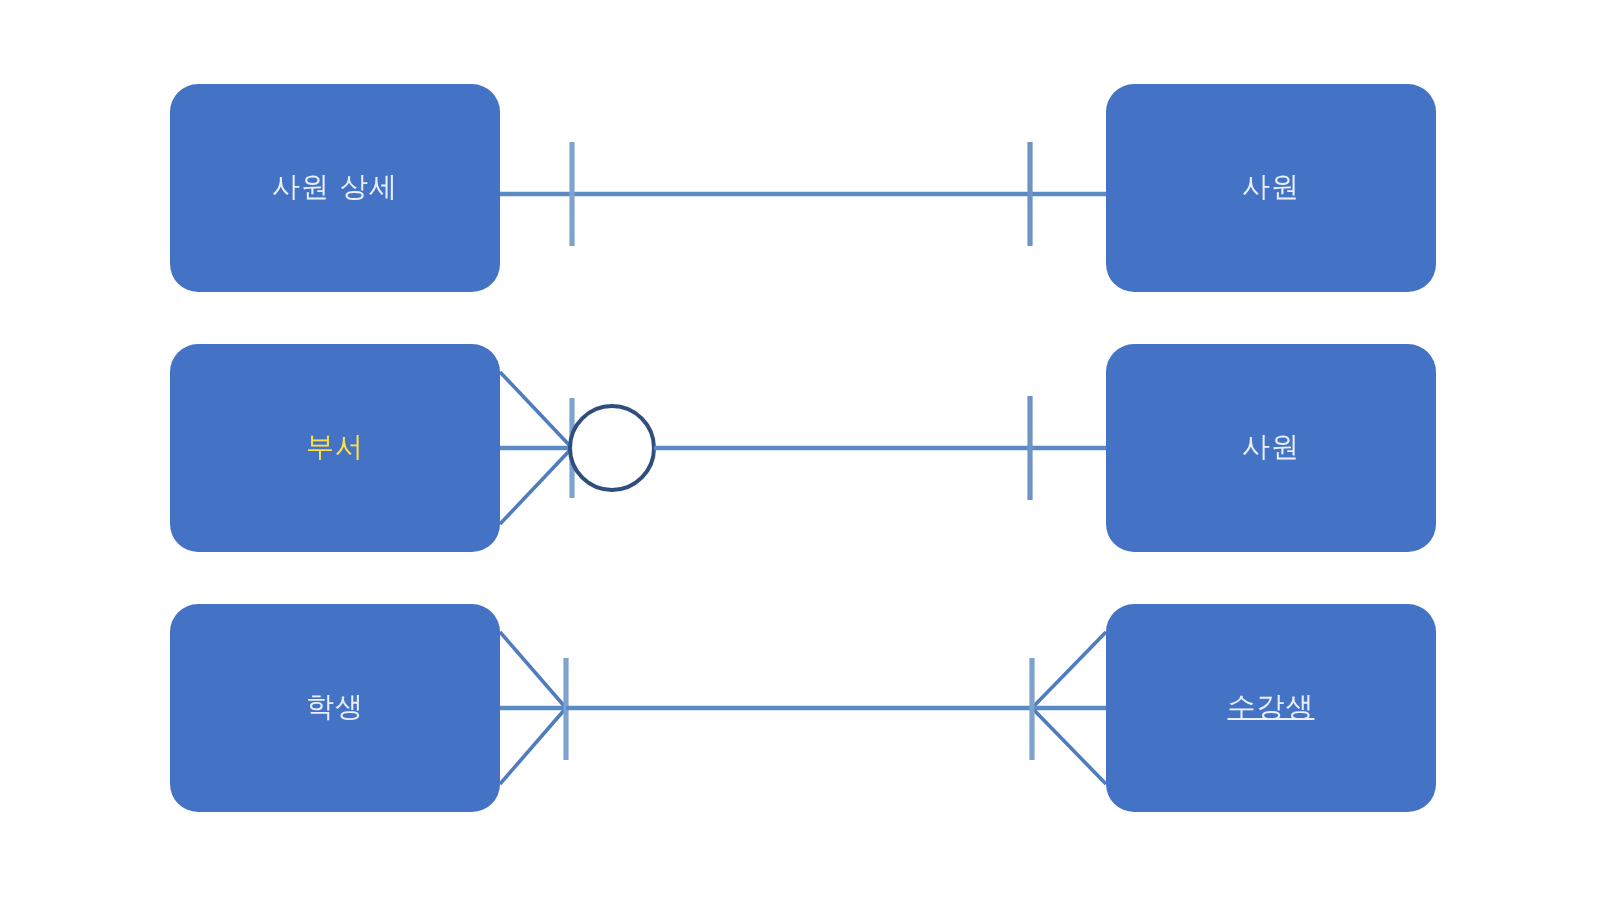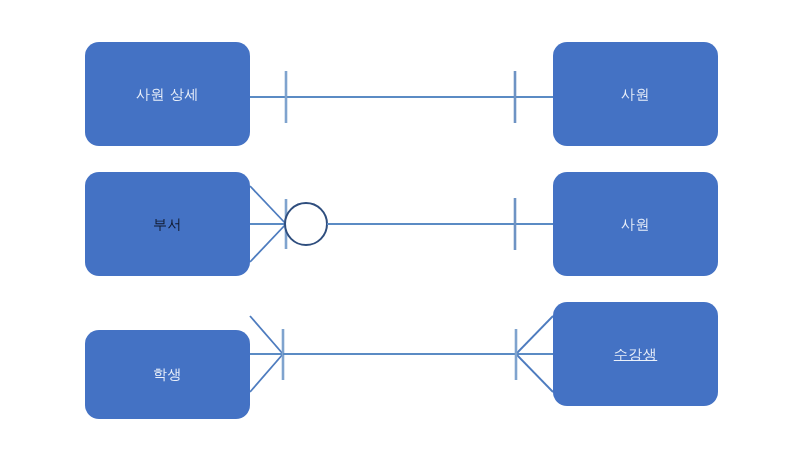--- a/index.html
+++ b/index.html
@@ -88,29 +88,29 @@
   </svg>
 
   <div class="entity-box" id="box-r1-left" style="left: 85px; top: 42px; width: 165px; height: 104px; background: rgb(68, 114, 196); color: rgb(234, 240, 250);">
     <span class="entity-label">사원 상세</span>
   </div>
 
   <div class="entity-box" id="box-r1-right" style="left: 553px; top: 42px; width: 165px; height: 104px; background: rgb(68, 114, 196); color: rgb(234, 240, 250);">
     <span class="entity-label">사원</span>
   </div>
 
-  <div class="entity-box" id="box-r2-left" style="left: 85px; top: 172px; width: 165px; height: 104px; background: rgb(68, 114, 196); color: #0f172a;">
+  <div class="entity-box" id="box-r2-left" style="left: 85px; top: 172px; width: 165px; height: 104px; background: rgb(68, 114, 196); color: #fde047;">
     <span class="entity-label">부서</span>
   </div>
 
   <div class="entity-box" id="box-r2-right" style="left: 553px; top: 172px; width: 165px; height: 104px; background: rgb(68, 114, 196); color: rgb(234, 240, 250);">
     <span class="entity-label">사원</span>
   </div>
 
-  <div class="entity-box" id="box-r3-left" style="left: 85px; top: 302px; width: 165px; height: 89px; background: rgb(68, 114, 196); color: rgb(234, 240, 250); margin-top: 28px;">
+  <div class="entity-box" id="box-r3-left" style="left: 85px; top: 302px; width: 165px; height: 104px; background: rgb(68, 114, 196); color: rgb(234, 240, 250);">
     <span class="entity-label">학생</span>
   </div>
 
   <div class="entity-box" id="box-r3-right" style="left: 553px; top: 302px; width: 165px; height: 104px; background: rgb(68, 114, 196); color: rgb(234, 240, 250); text-decoration: underline;">
     <span class="entity-label">수강생</span>
   </div>
 
 </div>
 
 </body></html>

